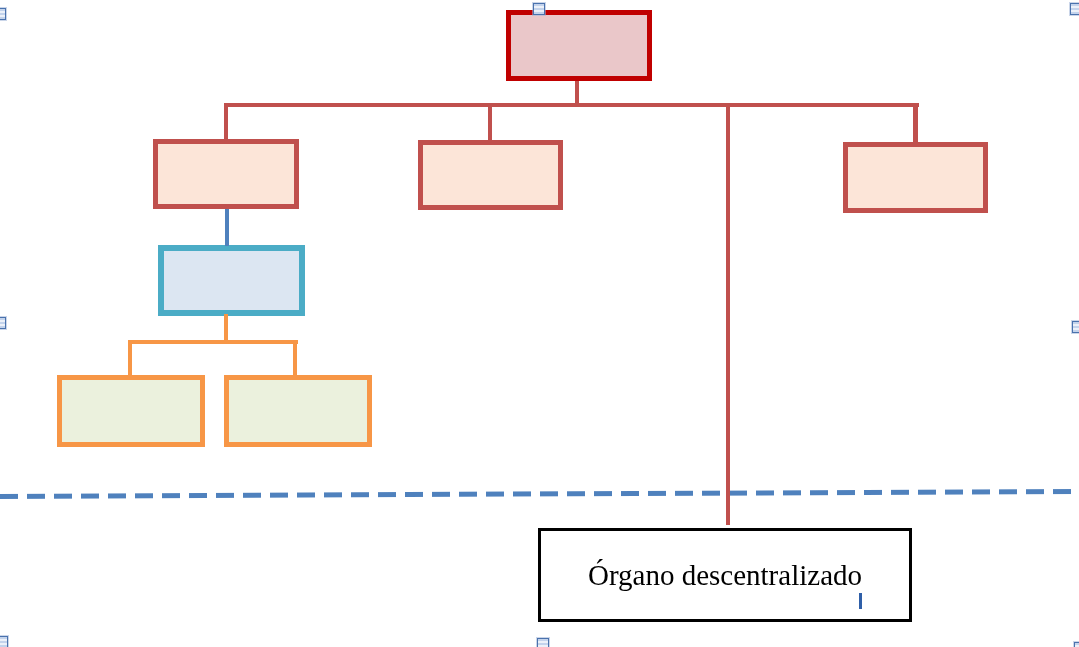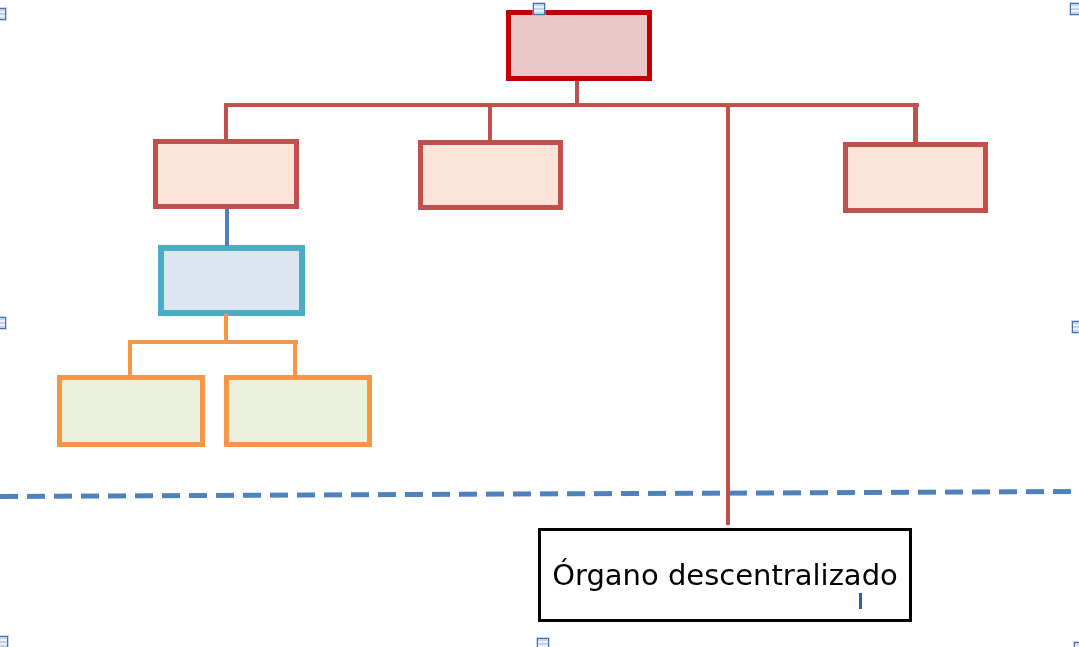--- a/index.html
+++ b/index.html
@@ -58,21 +58,21 @@
       var(--divider-blue,#4f81bd) 0 18px, transparent 18px 27px);
     transform:rotate(-0.27deg);
     transform-origin:left center;
   }
   
   .label-box{
     position:absolute;left:538px;top:528px;width:374px;height:94px;
     box-sizing:border-box;background:#ffffff;
     border:3px solid var(--label-border,#000000);
     display:flex;align-items:center;justify-content:center;
-    text-align:center;z-index:4;
+    text-align:center;z-index:4;font-family:Liberation Serif, serif;
   }
   .label-text{
     font-size:29px;line-height:38px;color:#000;
     letter-spacing:0px;
   }
   
   .caret{
     position:absolute;left:859px;top:593px;width:3px;height:16px;
     background:var(--caret-blue,#2f5fa8);z-index:5;
   }

